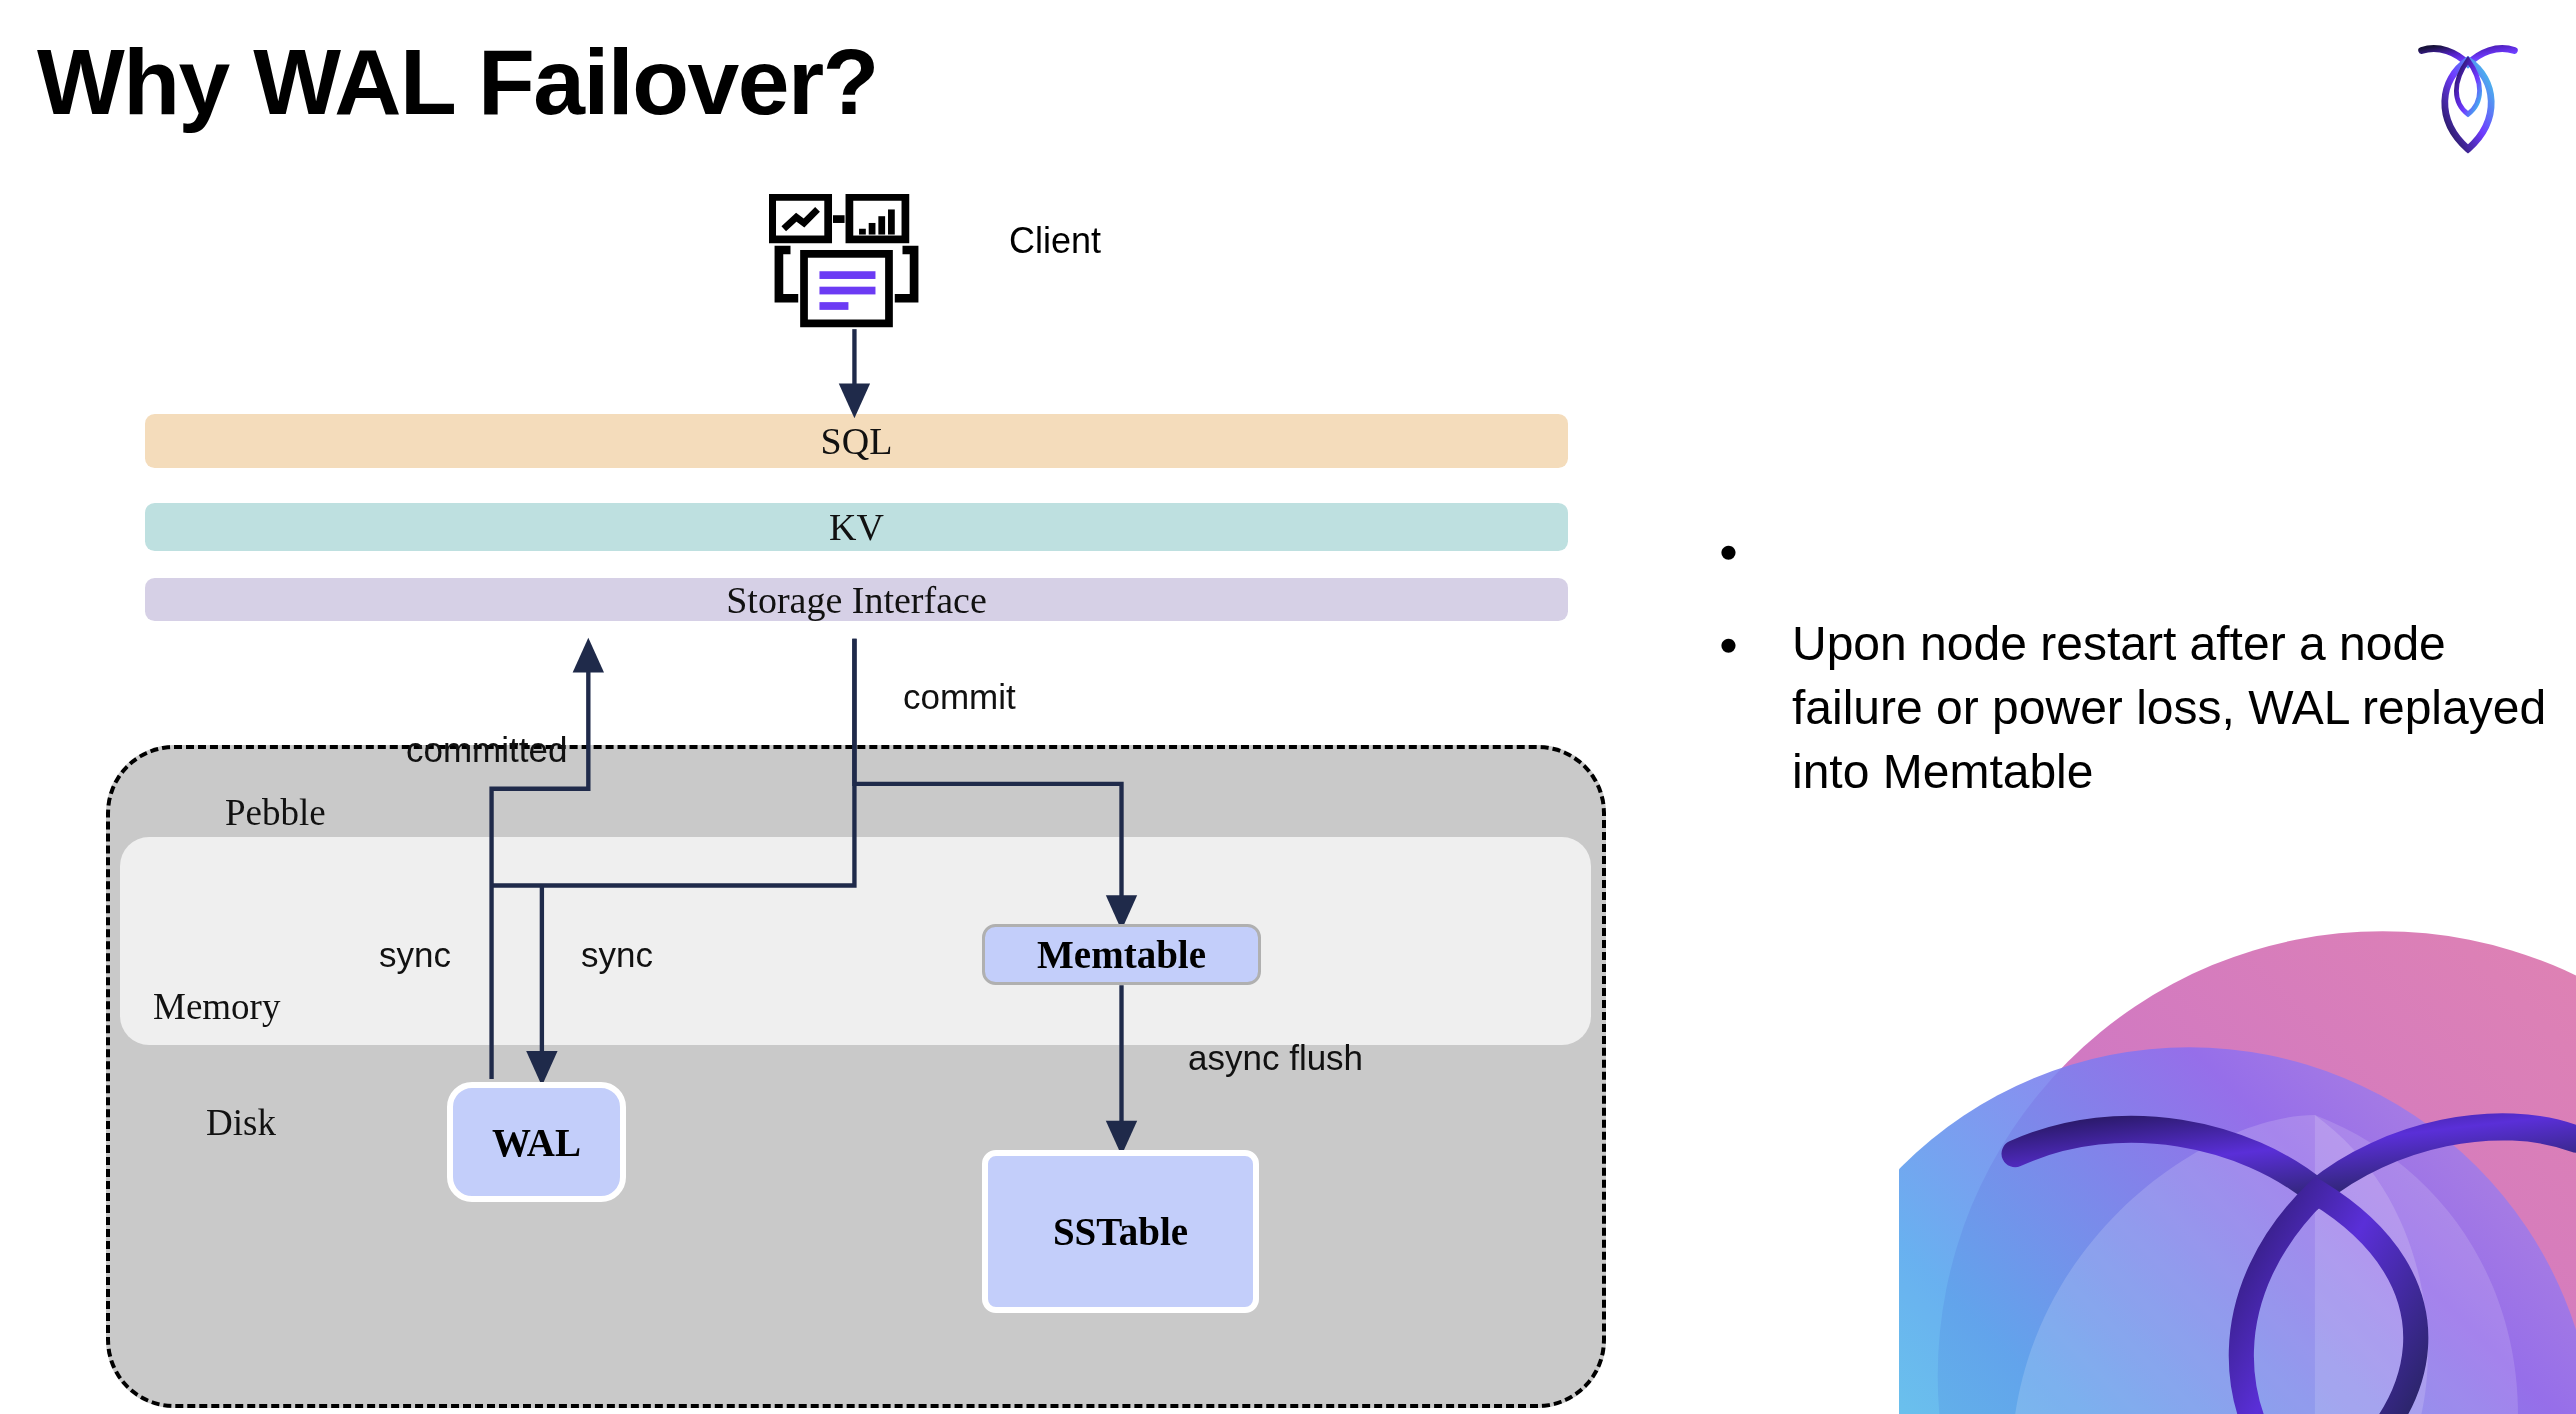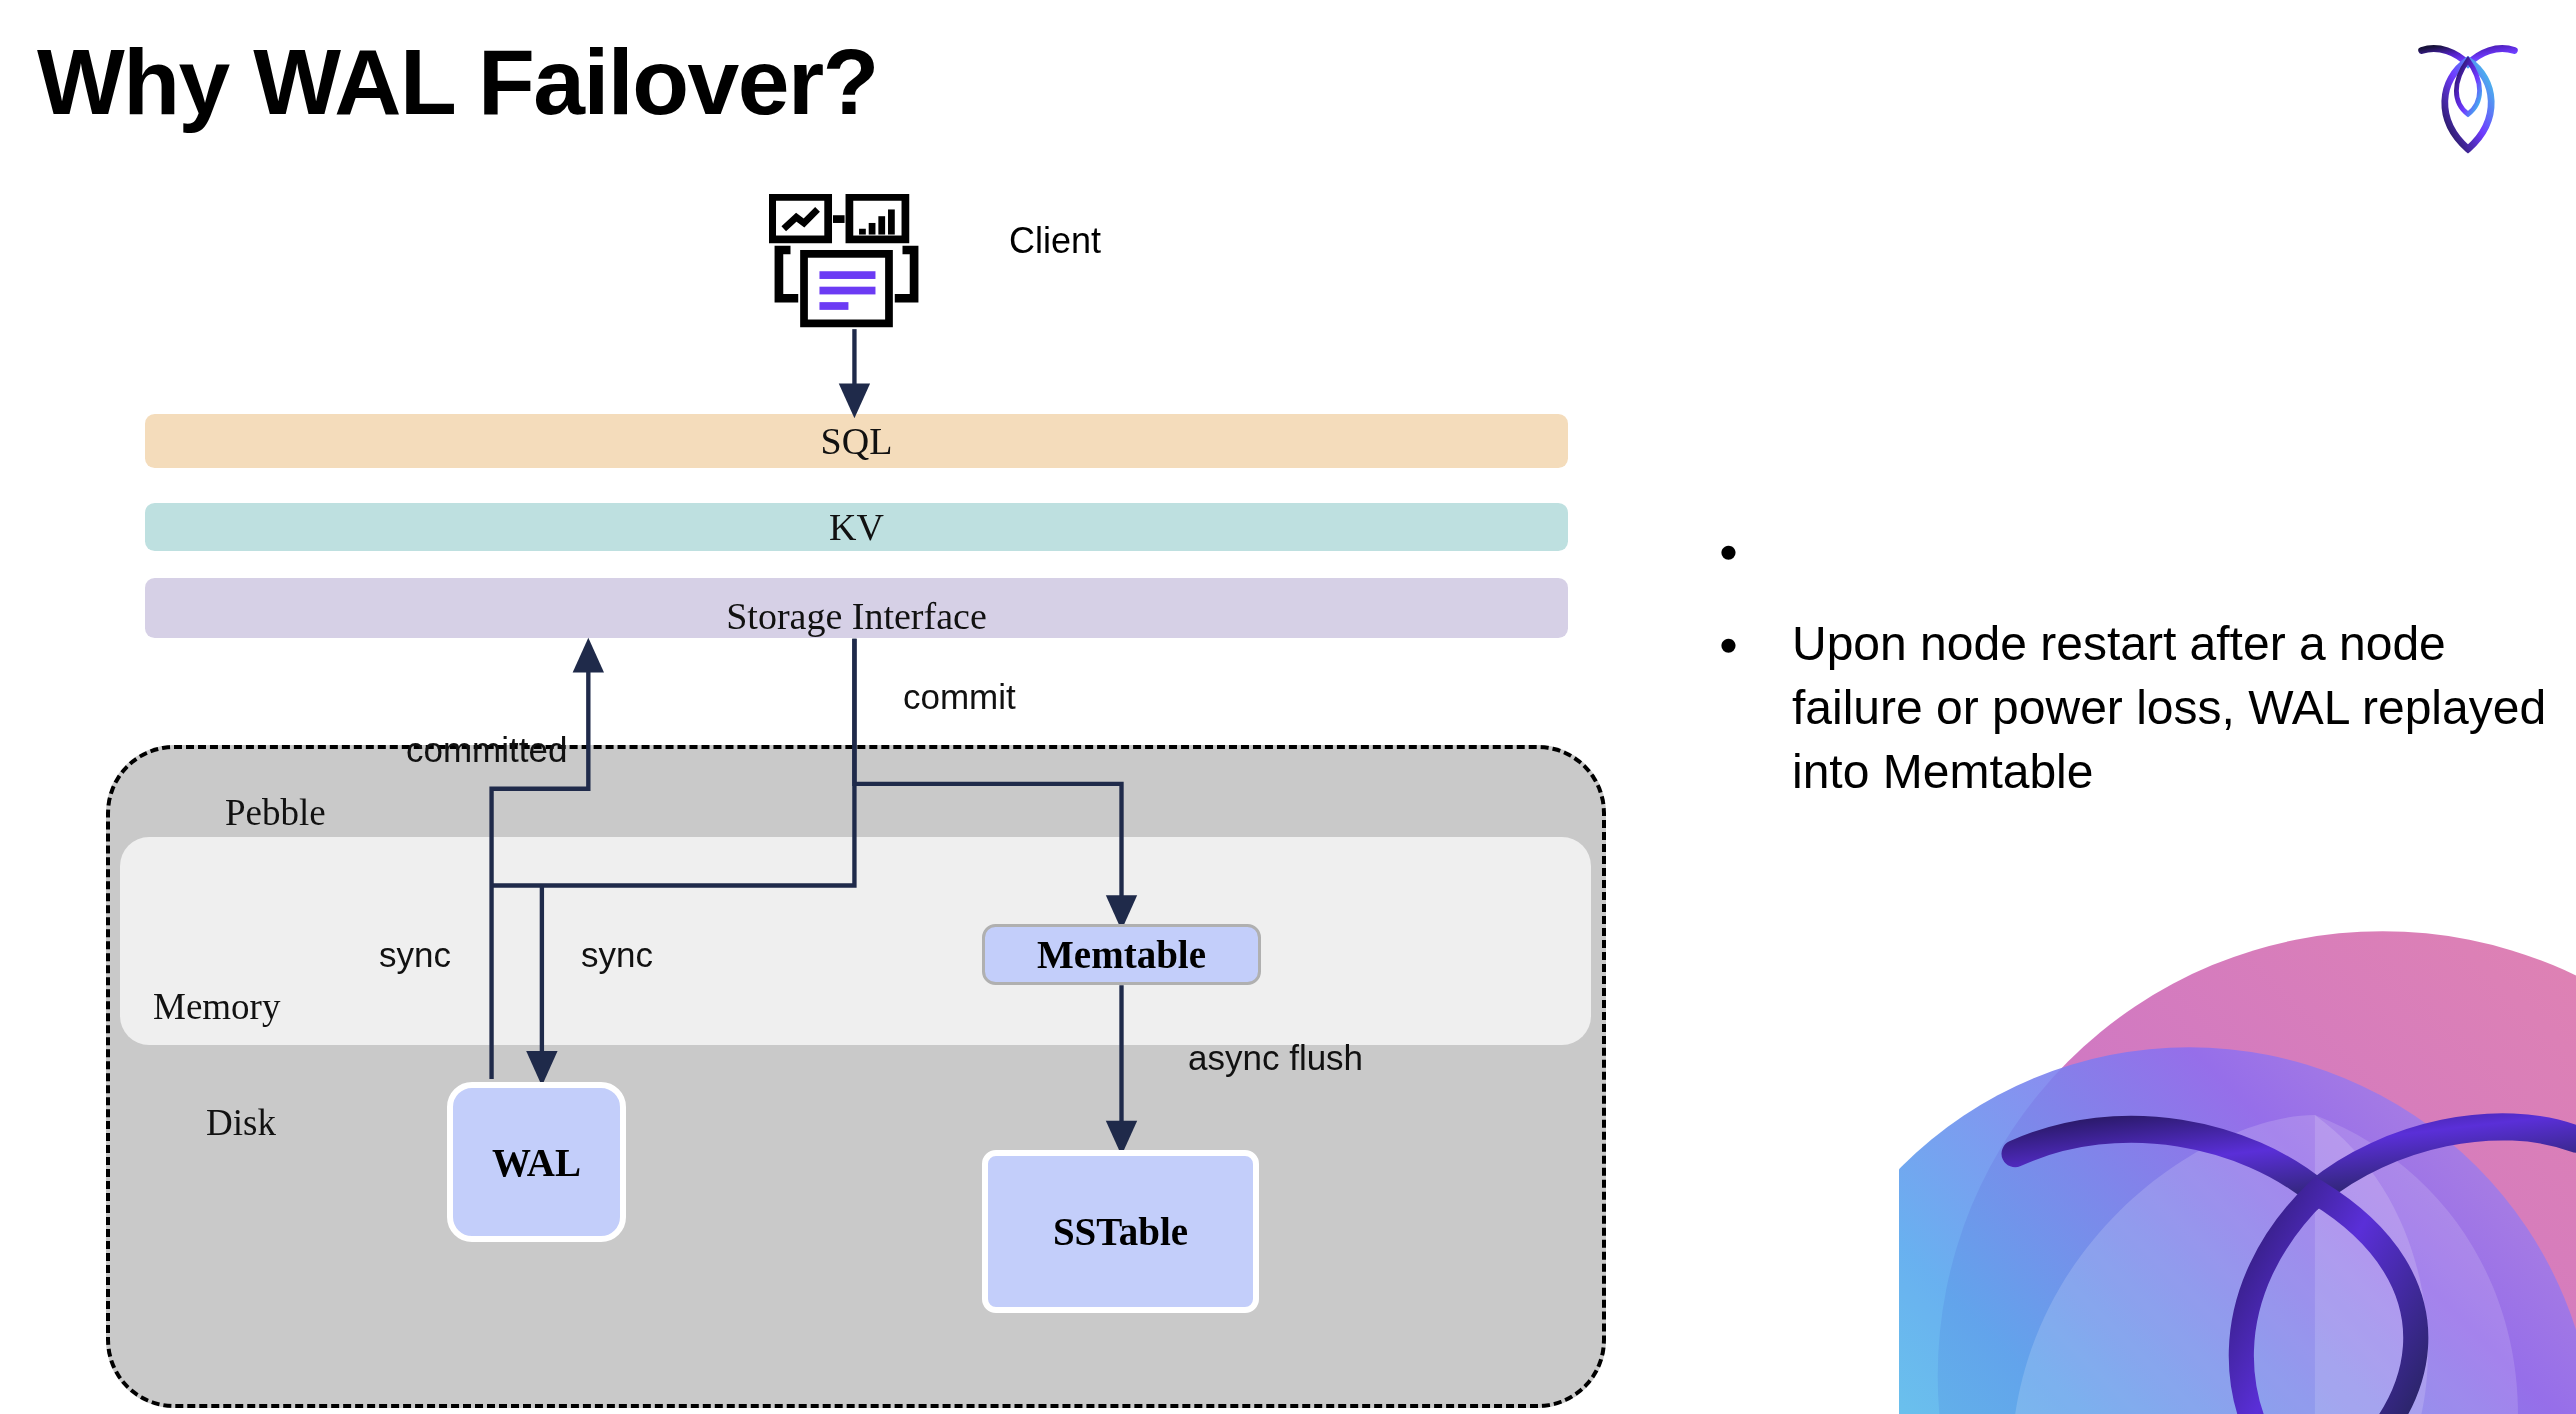--- a/index.html
+++ b/index.html
@@ -81,21 +81,21 @@
     border-radius: 9.7px;
     display: flex;
     align-items: center;
     justify-content: center;
     font-family: "Liberation Serif", serif;
     font-size: 38px;
     color: #111;
   }
   #bar-sql { top: 414px;  height: 54px; background: #f4dcbb; }
   #bar-kv  { top: 503px;  height: 48px; background: #bee0e0; }
-  #bar-si  { top: 578px;  height: 60px; background: #d6d0e6; align-items: flex-end; }
+  #bar-si  { top: 578px;  height: 43px; background: #d6d0e6; }
 
   
   #pebble-container {
     position: absolute;
     left: 106px;
     top: 745px;
     width: 1500px;
     height: 663px;
     background: #c9c9c9;
     border: 4.8px dashed #000000;
@@ -151,21 +151,21 @@
     box-sizing: border-box;
   }
   #box-memtable {
     left: 982px; top: 924px;
     width: 279px; height: 61px;
     border: 3.9px solid #b0b0b0;
     border-radius: 13.5px;
   }
   #box-wal {
     left: 447px; top: 1082px;
-    width: 179px; height: 160px;
+    width: 179px; height: 120px;
     border: 6.8px solid #ffffff;
     border-radius: 25px;
   }
   #box-sstable {
     left: 982px; top: 1150px;
     width: 277px; height: 163px;
     border: 6.8px solid #ffffff;
     border-radius: 14px;
   }
 

